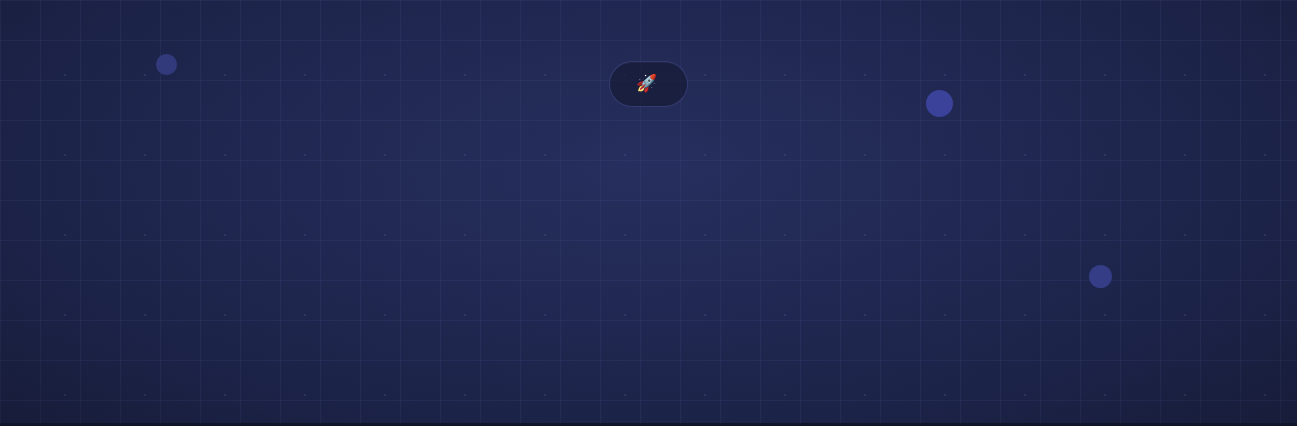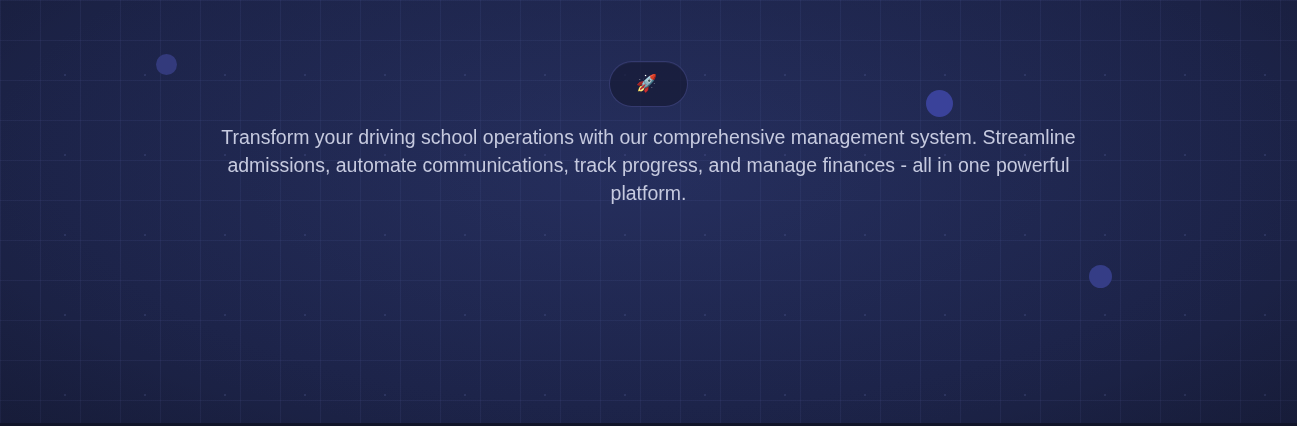--- a/index.html
+++ b/index.html
@@ -153,18 +153,17 @@
   <div class="orb orb-2"></div>
   <div class="orb orb-3"></div>
 
   <div class="hero">
 
     <div class="badge">
       <span class="badge-icon">🚀</span>
     </div>
 
 
-    <p class="subtitle">Transform your driving school operations with our comprehensive management system. Streamline admissions, automate communications, track progress, and manage finances - all in one powerful platform.</p>
 
   </div>
 
   <div class="bottom-edge"></div>
 </div>
 
 </body></html>

